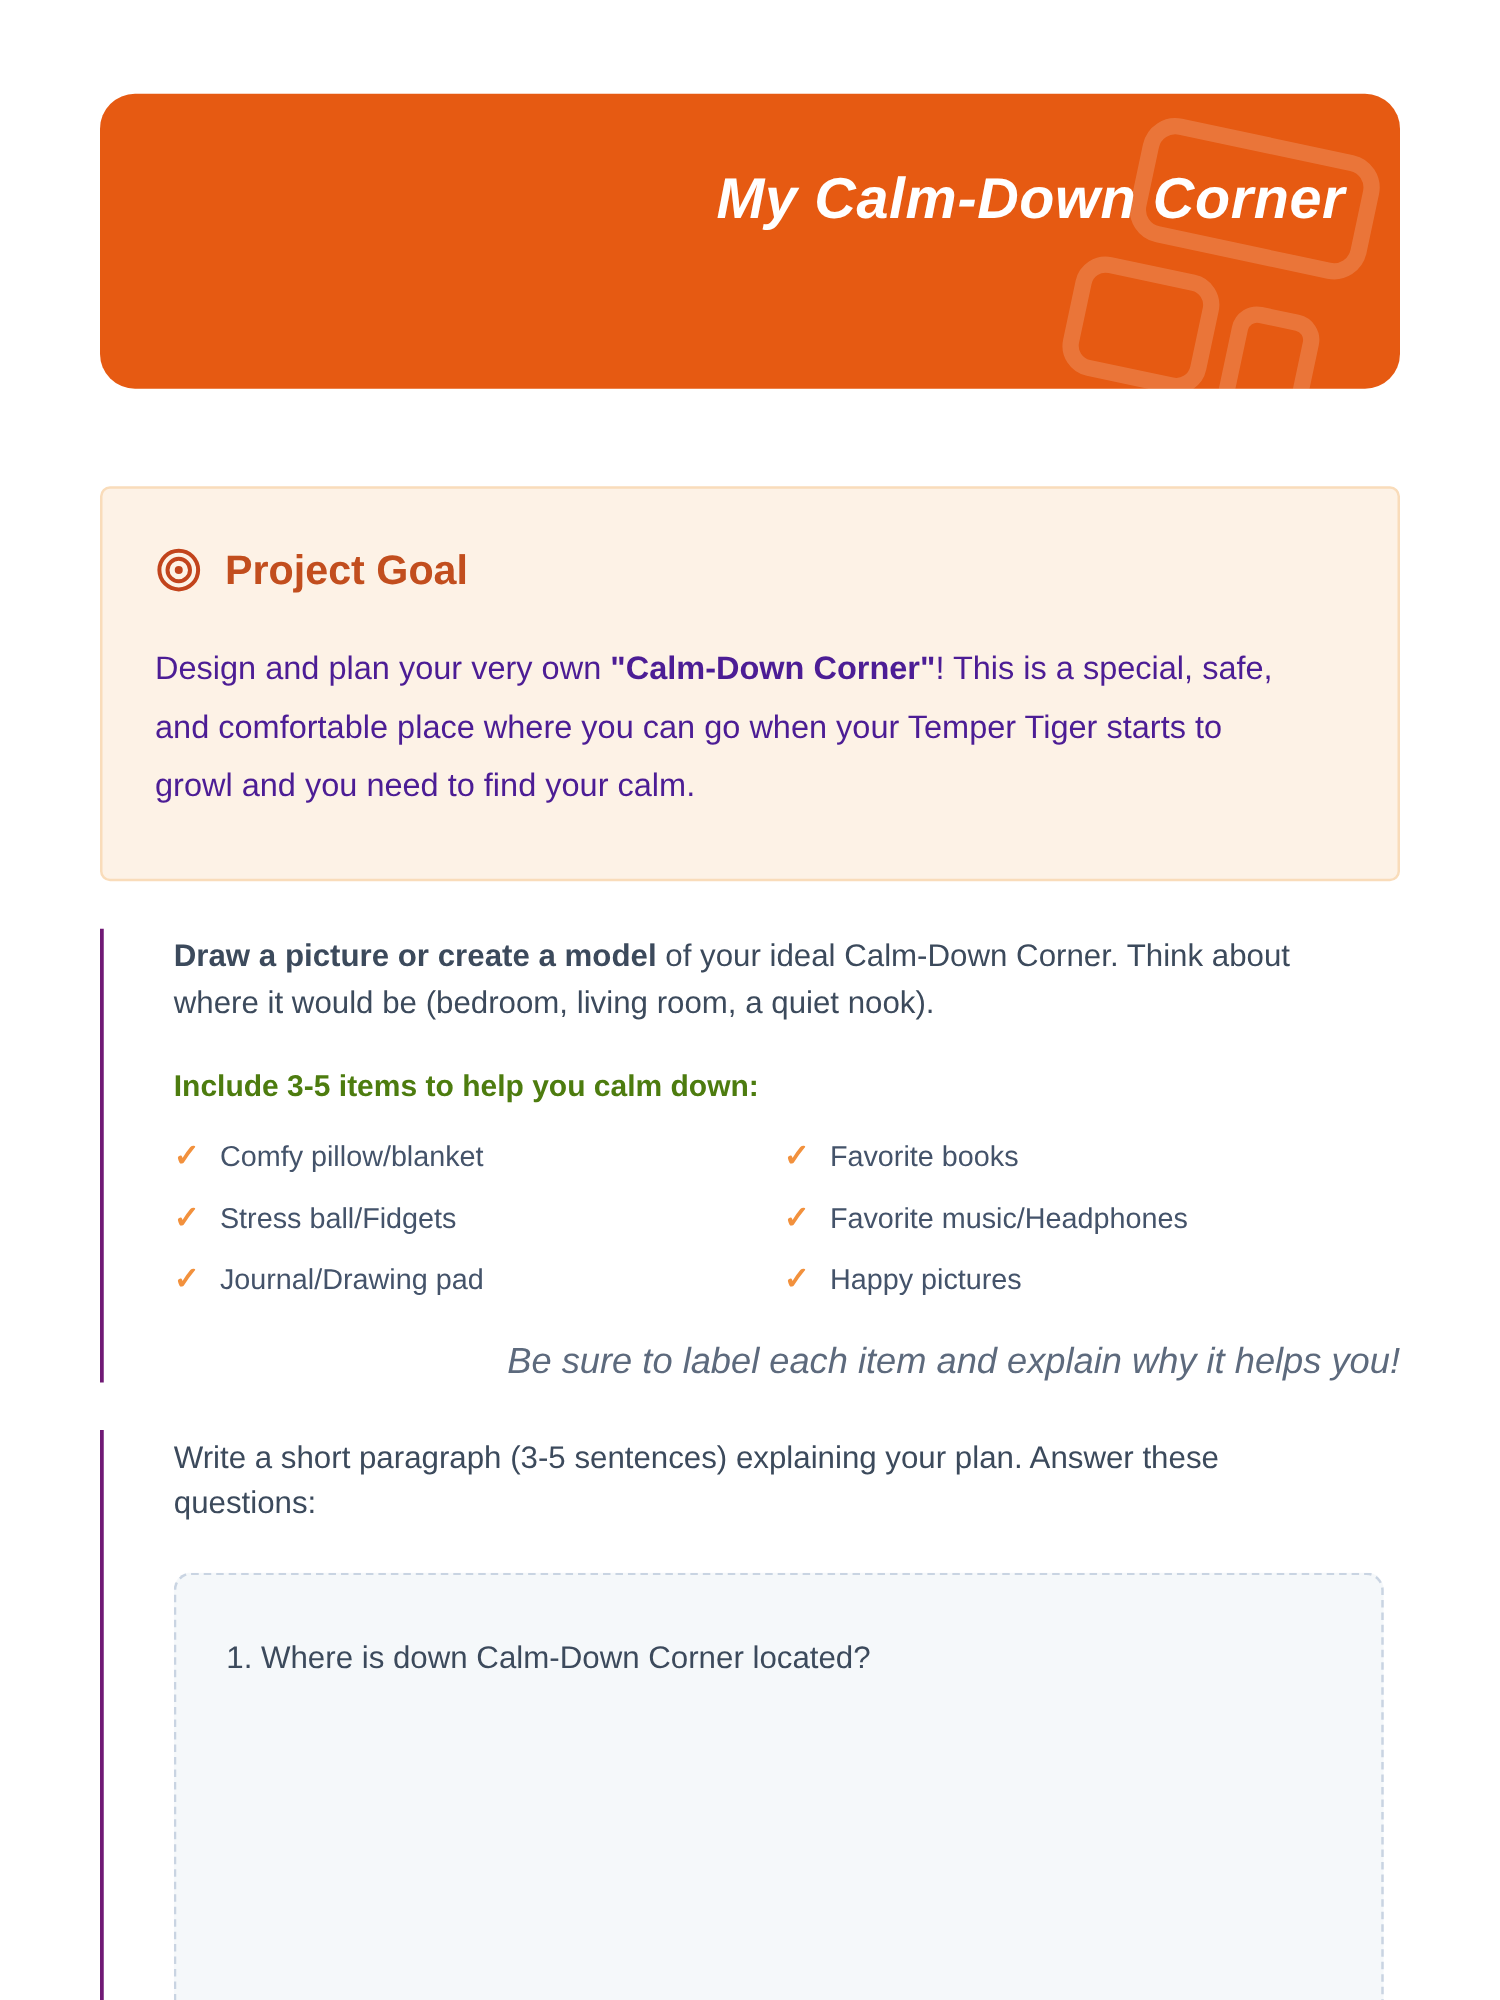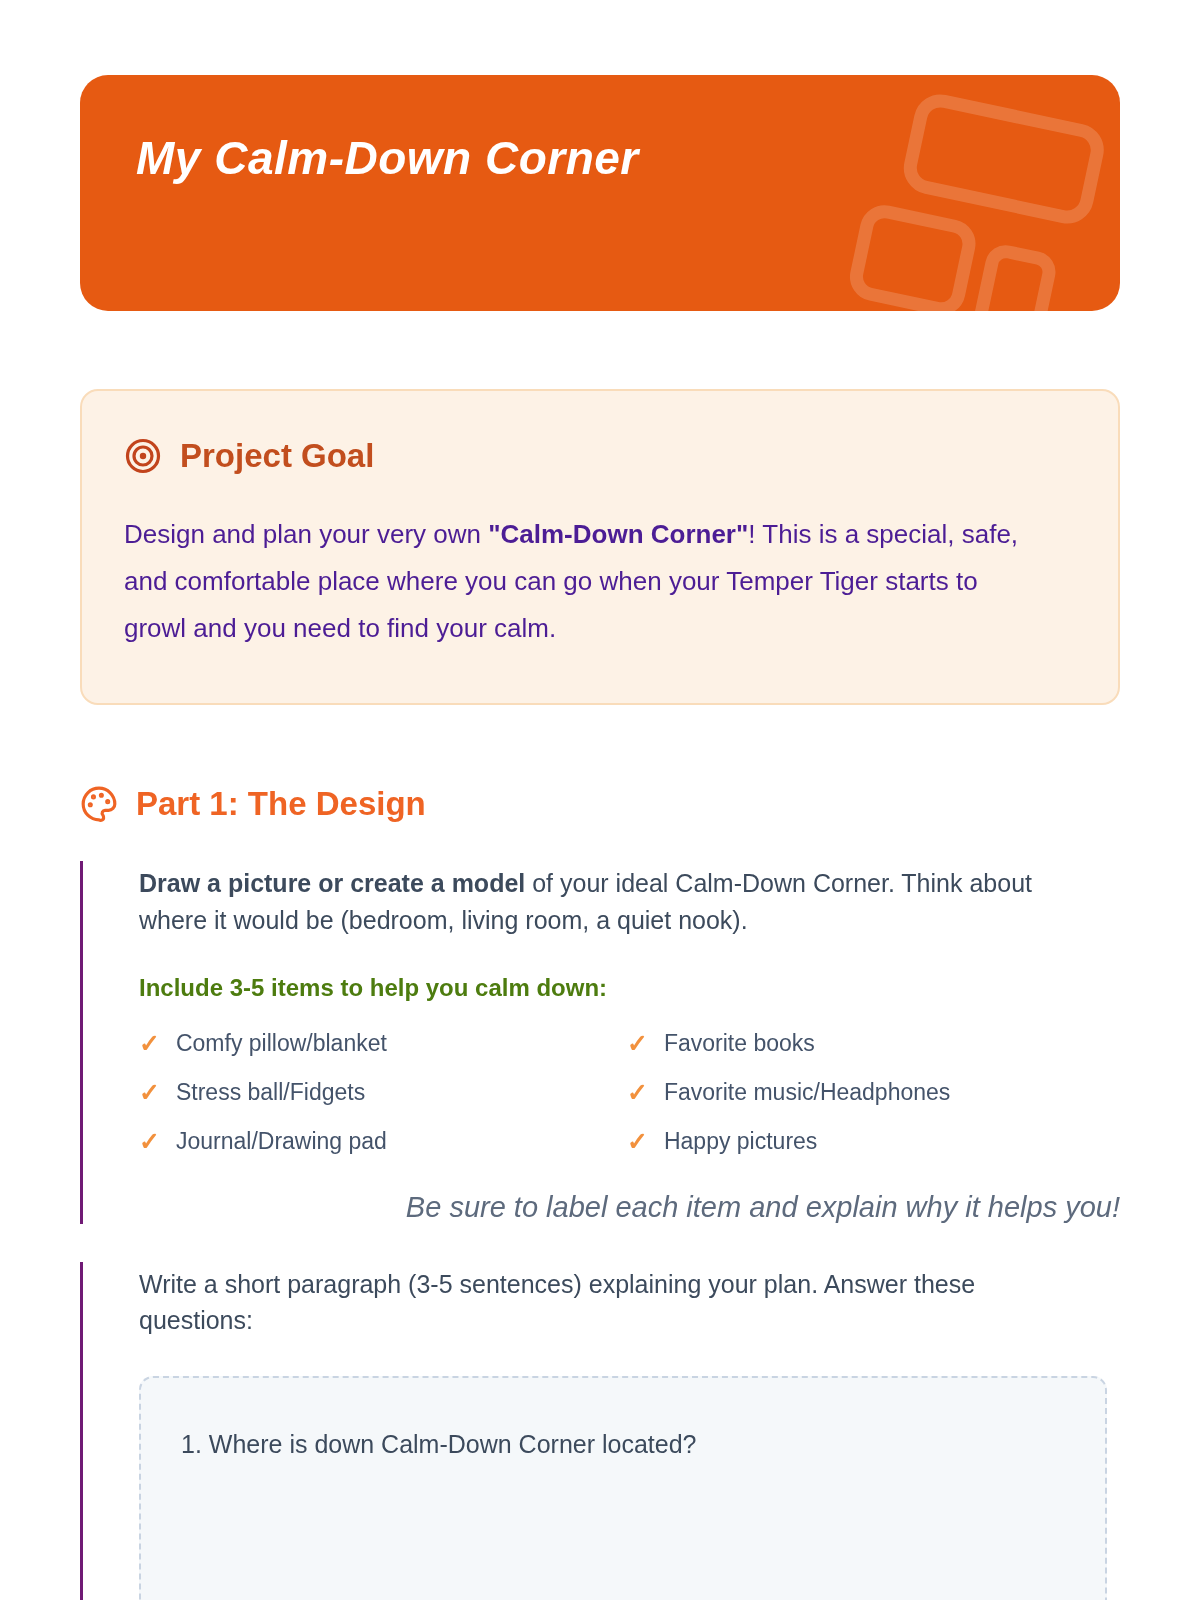--- a/index.html
+++ b/index.html
@@ -15,22 +15,23 @@
     width: 1200px;
     padding: 75px 80px 0 80px;
   }
 
   
   .header-card {
     position: relative;
     height: 236px;
     background: #E65A12;
     border-radius: 28px;
-    padding: 56px 56px 0 56px;
+    padding: 56px 44px 0 56px;
     overflow: hidden;
+    text-align: right;
   }
   .header-title {
     font-size: 46px;
     font-weight: bold;
     font-style: italic;
     color: #ffffff;
     letter-spacing: 0.5px;
   }
   .header-subtitle {
     margin-top: 22px;
@@ -43,21 +44,21 @@
     right: 6px;
     width: 270px;
     height: 240px;
   }
 
   
   .goal-box {
     margin-top: 78px;
     background: #FDF2E6;
     border: 2px solid #F9DCBA;
-    border-radius: 18px;
+    border-radius: 8px;
     padding: 46px 42px 52px 42px;
   }
   .goal-heading {
     display: flex;
     align-items: center;
     gap: 18px;
     color: #C24E1E;
     font-size: 33px;
     font-weight: bold;
   }
@@ -171,30 +172,20 @@
       <svg width="38" height="38" viewBox="0 0 38 38" fill="none">
         <circle cx="19" cy="19" r="15.5" stroke="#C2441C" stroke-width="3.2"></circle>
         <circle cx="19" cy="19" r="9" stroke="#C2441C" stroke-width="3.2"></circle>
         <circle cx="19" cy="19" r="3.2" fill="#C2441C"></circle>
       </svg>
       <span>Project Goal</span>
     </div>
     <p class="goal-text"><span>Design and plan your very own </span><b>"Calm-Down Corner"</b><span>! This is a special, safe, and comfortable place where you can go when your Temper Tiger starts to growl and you need to find your calm.</span></p>
   </div>
 
-  <div class="section-heading" id="part1-heading">
-    <svg width="38" height="38" viewBox="0 0 24 24" fill="none" stroke="#EF6424" stroke-width="2" stroke-linecap="round" stroke-linejoin="round">
-      <path d="M12 22a10 10 0 1 1 10-10c0 2.21-1.79 4-4 4h-2.2a1.8 1.8 0 0 0-1.4 2.95c.28.34.45.77.45 1.25A1.8 1.8 0 0 1 12 22z"></path>
-      <circle cx="13.5" cy="6.5" r="0.6" fill="#EF6424"></circle>
-      <circle cx="17.5" cy="10.5" r="0.6" fill="#EF6424"></circle>
-      <circle cx="8.5" cy="7.5" r="0.6" fill="#EF6424"></circle>
-      <circle cx="6.5" cy="12.5" r="0.6" fill="#EF6424"></circle>
-    </svg>
-    <span>Part 1: The Design</span>
-  </div>
 
   <div class="indent-block">
     <p class="body-text"><b>Draw a picture or create a model</b><span> of your ideal Calm-Down Corner. Think about where it would be (bedroom, living room, a quiet nook).</span></p>
 
     <div class="checklist-title">Include 3-5 items to help you calm down:</div>
 
     <div class="checklist">
       <div class="check-item">
         <span class="check-mark">✓</span>
         <span class="check-label">Comfy pillow/blanket</span>

